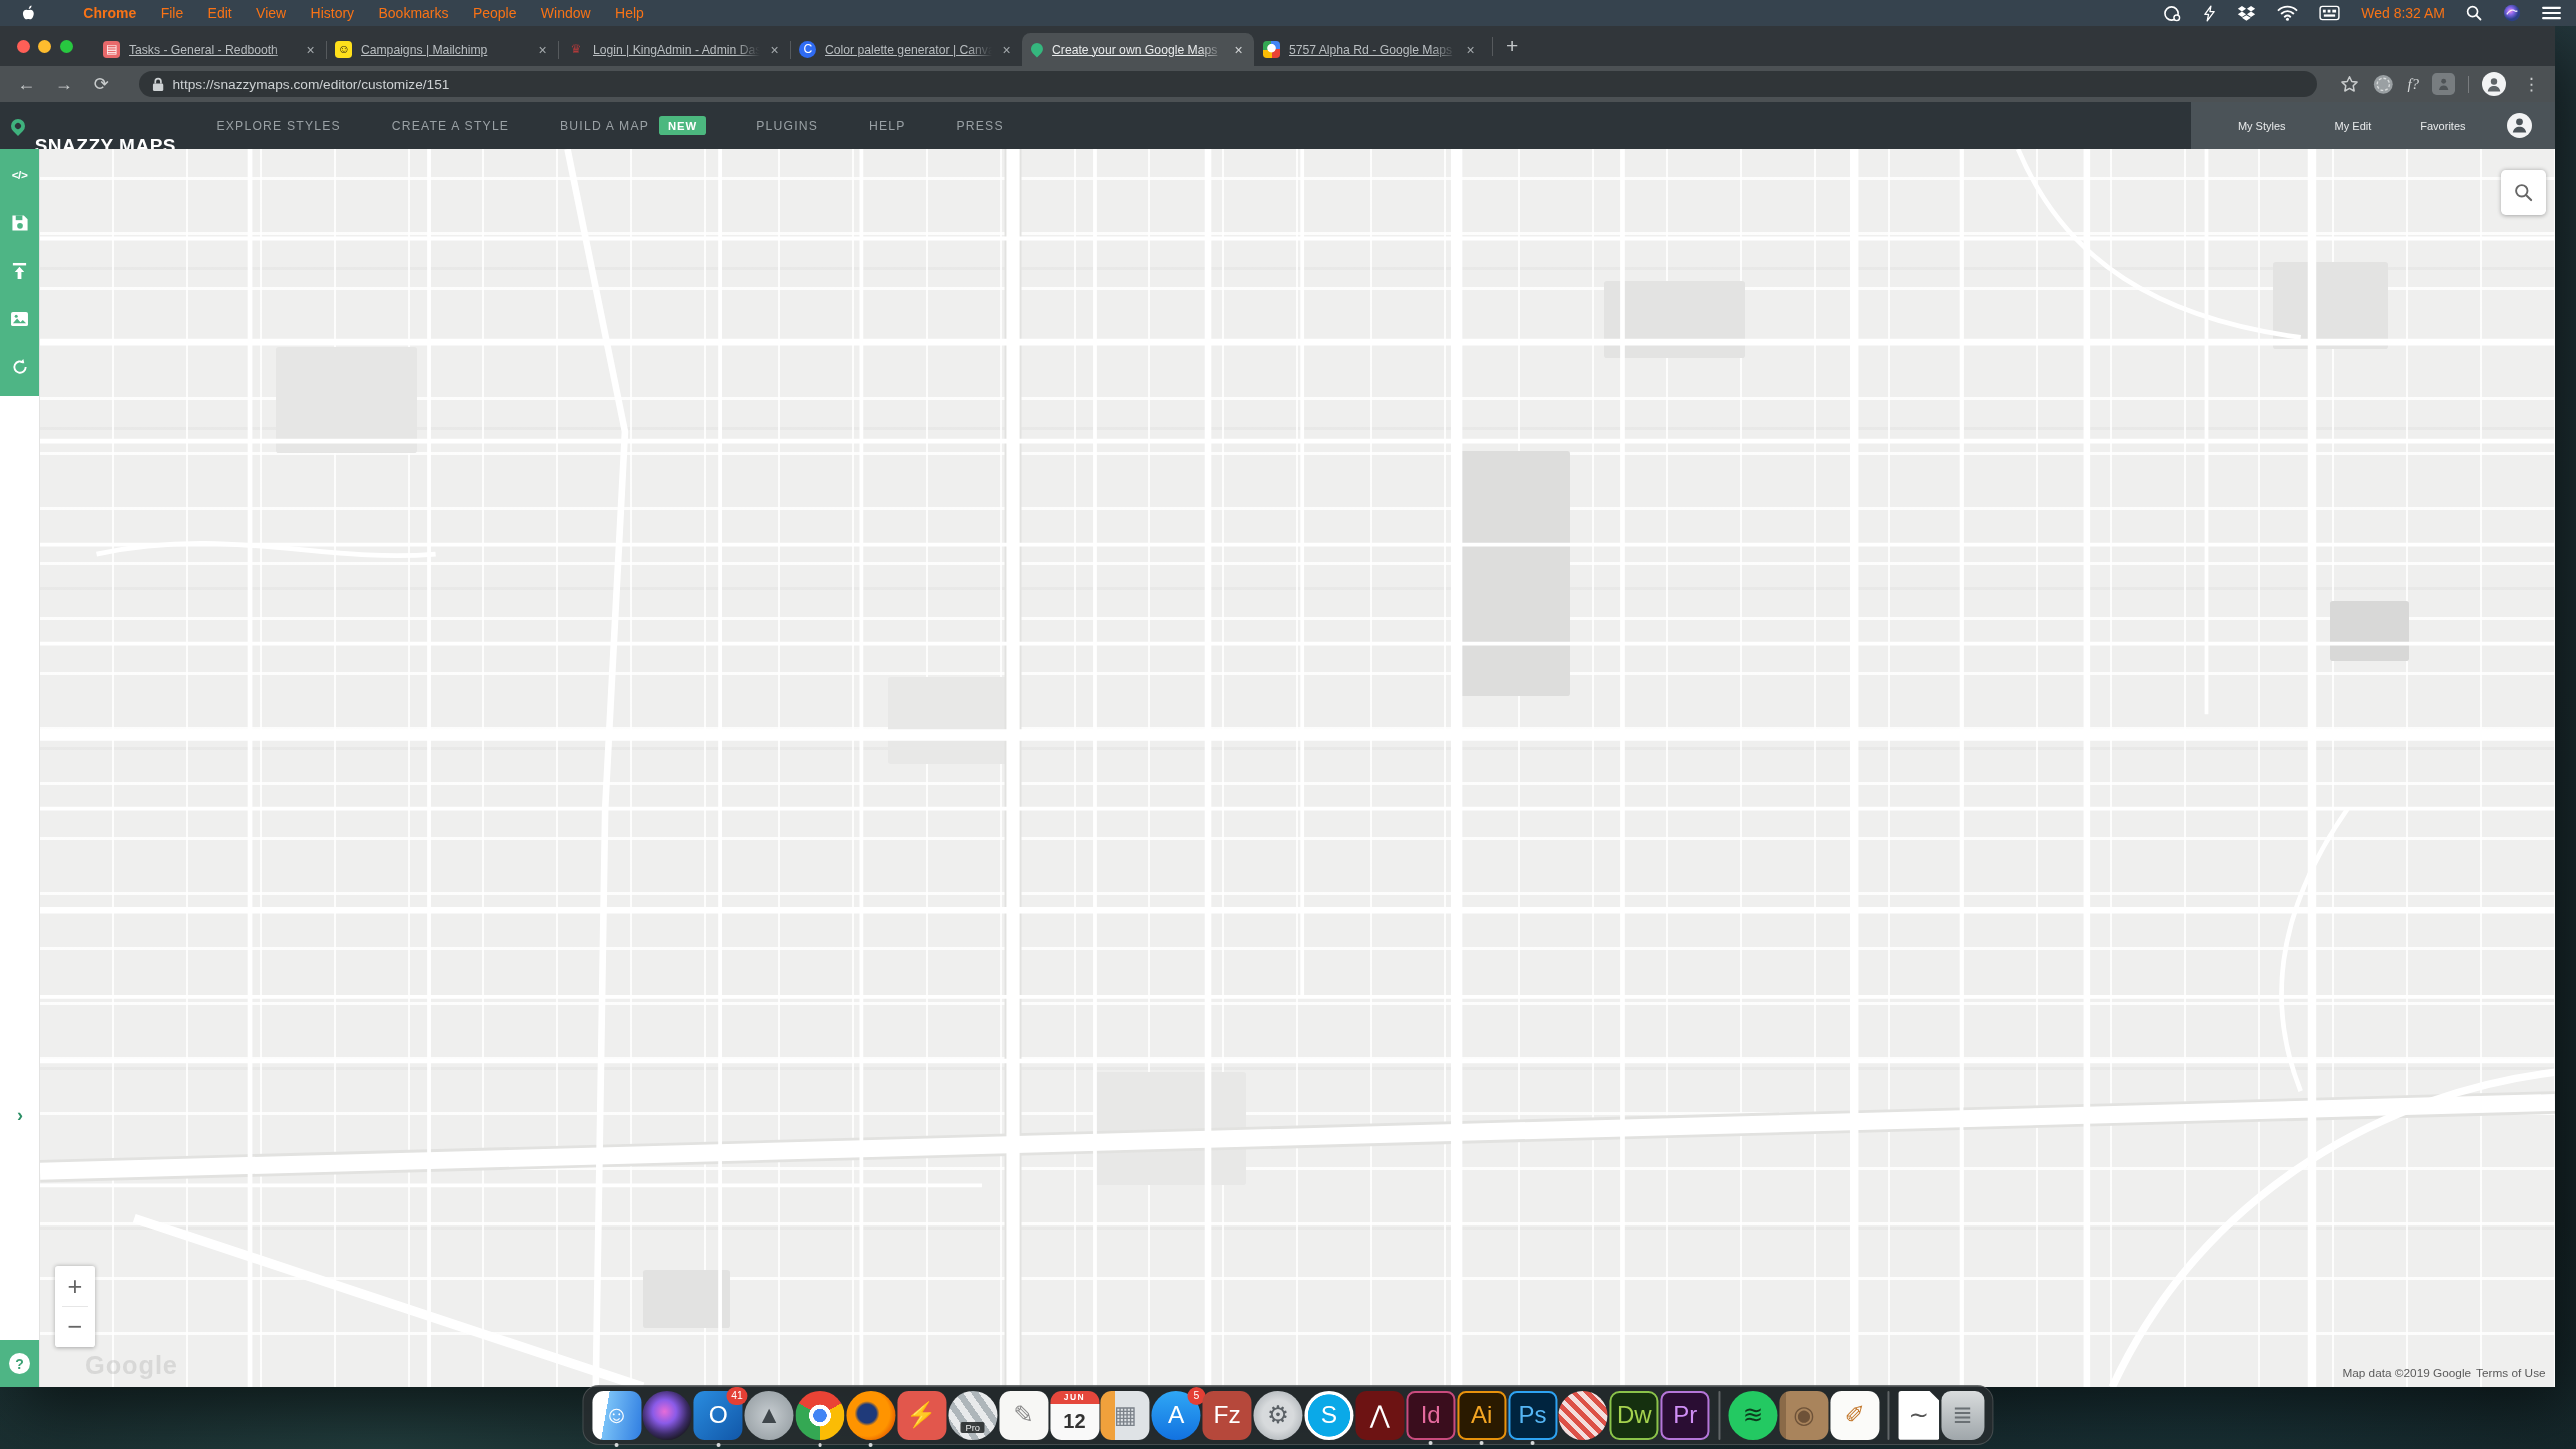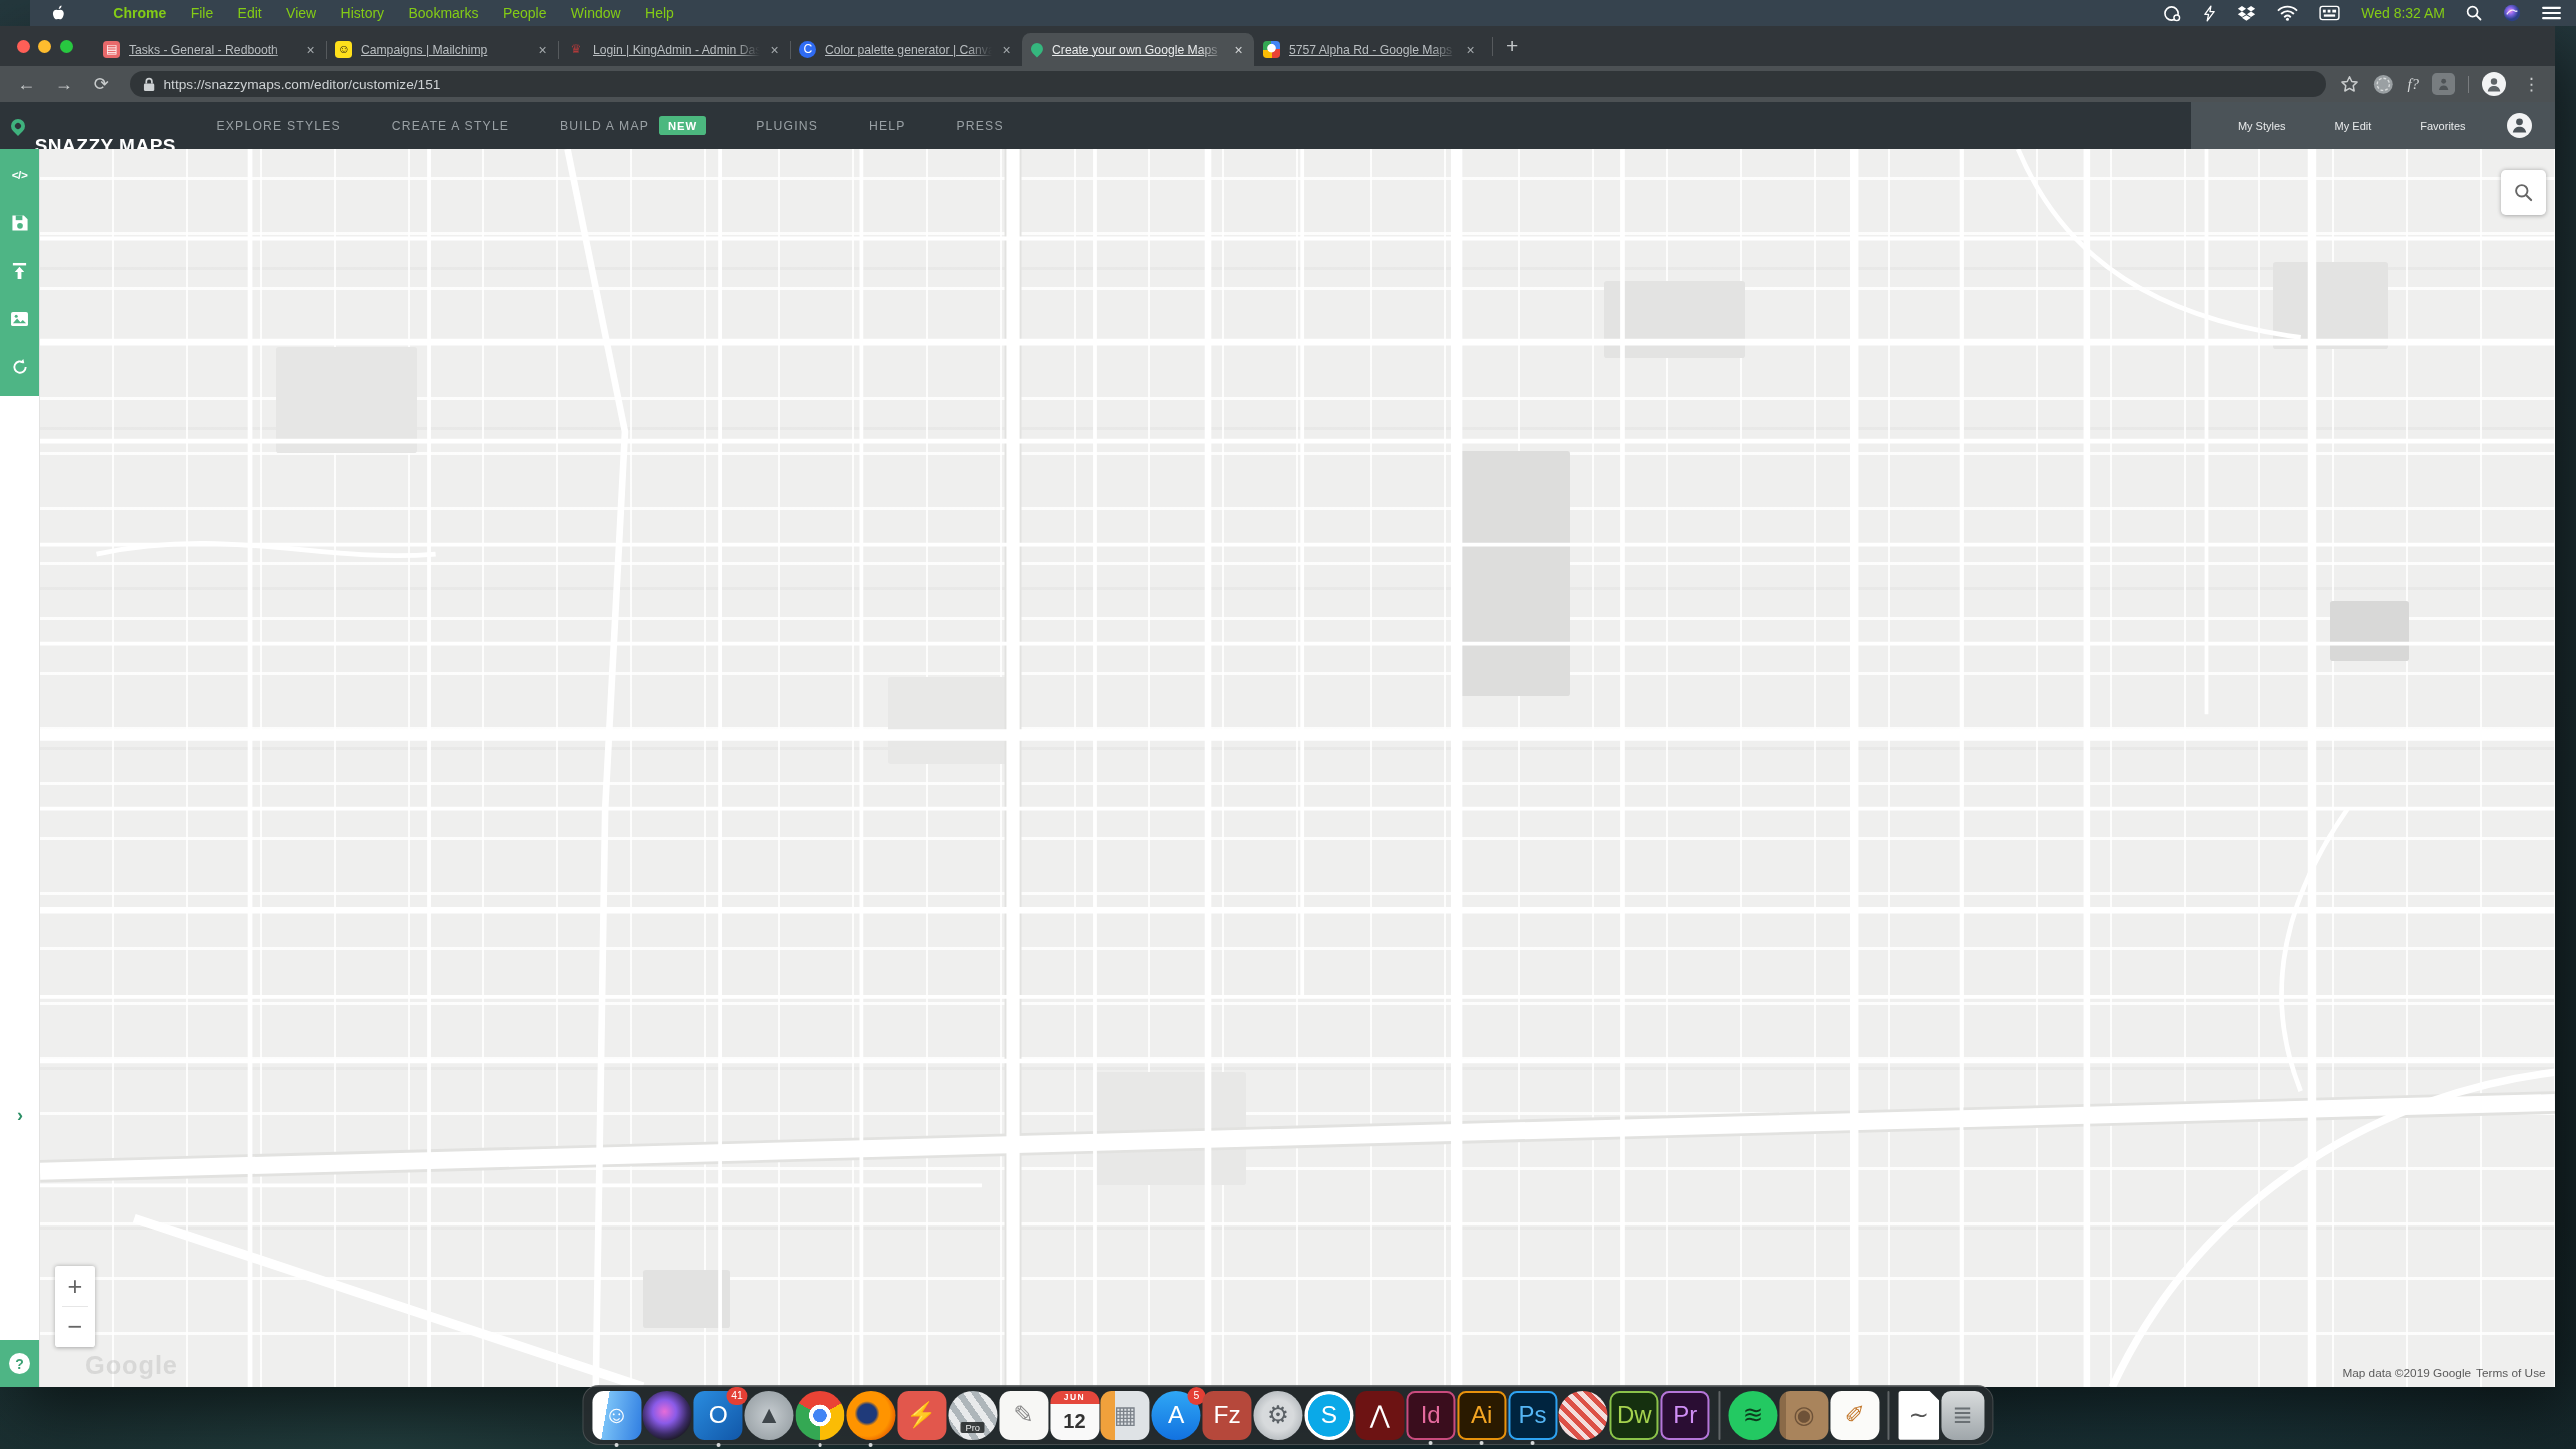--- a/index.html
+++ b/index.html
@@ -9,21 +9,21 @@
   .screen { position:relative; width:2576px; height:1449px; overflow:hidden;
     background:
       radial-gradient(1131px 471px at 15% 100%, rgba(60,110,105,.35), transparent 60%),
       radial-gradient(848px 377px at 85% 95%, rgba(40,90,100,.3), transparent 60%),
       radial-gradient(660px 283px at 55% 100%, rgba(20,40,45,.8), transparent 70%),
       linear-gradient(180deg, #24383d, #152528);
   }
 
   
   .menubar { position:absolute; top:0; left:0; right:0; height:26px; background:#36434e;
-    display:flex; align-items:center; padding:0 15px; color:#84cc16; font-size:14px; z-index:50;margin-left:30px; }
+    display:flex; align-items:center; padding:0 15px; color:#f97316; font-size:14px; z-index:50; }
   .mb-left { display:flex; align-items:center; gap:3.8px; }
   .mb-apple { width:28px; display:flex; justify-content:center; }
   .mb-item { padding:0 12.2px; height:26px; display:flex; align-items:center; }
   .mb-item.bold { font-weight:bold; }
   .mb-right { margin-left:auto; display:flex; align-items:center; gap:21px; }
   .mb-ico { display:flex; align-items:center; }
   .mb-clock { font-size:14px; }
 
   
   .window { position:absolute; top:26px; left:0; width:2555px; height:1361px;
@@ -46,21 +46,21 @@
     -webkit-mask-image:linear-gradient(90deg,#000 85%,transparent); mask-image:linear-gradient(90deg,#000 85%,transparent);text-decoration:underline; }
   .tab-close { flex:none; font-size:14px; color:inherit; opacity:.85; padding:0 1.9px; }
   .newtab-sep { width:0.9px; height:19px; background:rgba(255,255,255,.18); align-self:center; margin:0 5.7px; }
   .newtab { align-self:center; width:28px; height:28px; display:flex; align-items:center; justify-content:center;
     color:#c3c7c9; font-size:21px; }
 
   .toolbar { height:36px; background:#4c5154; display:flex; align-items:center; padding:0 11.3px; gap:7.5px;
     color:#c9cccd; flex:none; }
   .nav-btn { width:30px; height:28px; display:flex; align-items:center; justify-content:center; font-size:18px; }
   .omnibox { flex:1; height:26px; background:#303538; border-radius:13px; display:flex; align-items:center;
-    padding:0 13px; gap:8.5px; font-size:13.7px; color:#ced2d4; margin:0 6px; }
+    padding:0 13px; gap:8.5px; font-size:13.7px; color:#ced2d4; margin:0 15px; }
   .url { white-space:nowrap; overflow:hidden; }
   .tb-right { display:flex; align-items:center; gap:13px; }
   .ext-box { width:22.6px; height:22.6px; border-radius:4.7px; background:#787d80; display:flex; align-items:center; justify-content:center; }
   .ext-f { font-size:15px; font-style:italic; color:#d6d9da; font-family:"Liberation Serif", serif; }
   .tb-sep { width:0.9px; height:17px; background:rgba(255,255,255,.25); }
   .avatar-btn { width:24.5px; height:24.5px; border-radius:50%; background:#f2f3f4; display:flex; align-items:center; justify-content:center; }
   .kebab { font-size:17px; letter-spacing:0; padding:0 3.8px; }
 
   
   .site-nav { height:47px; background:#2d3439; display:flex; align-items:stretch; color:#9aa1a5; flex:none; }

